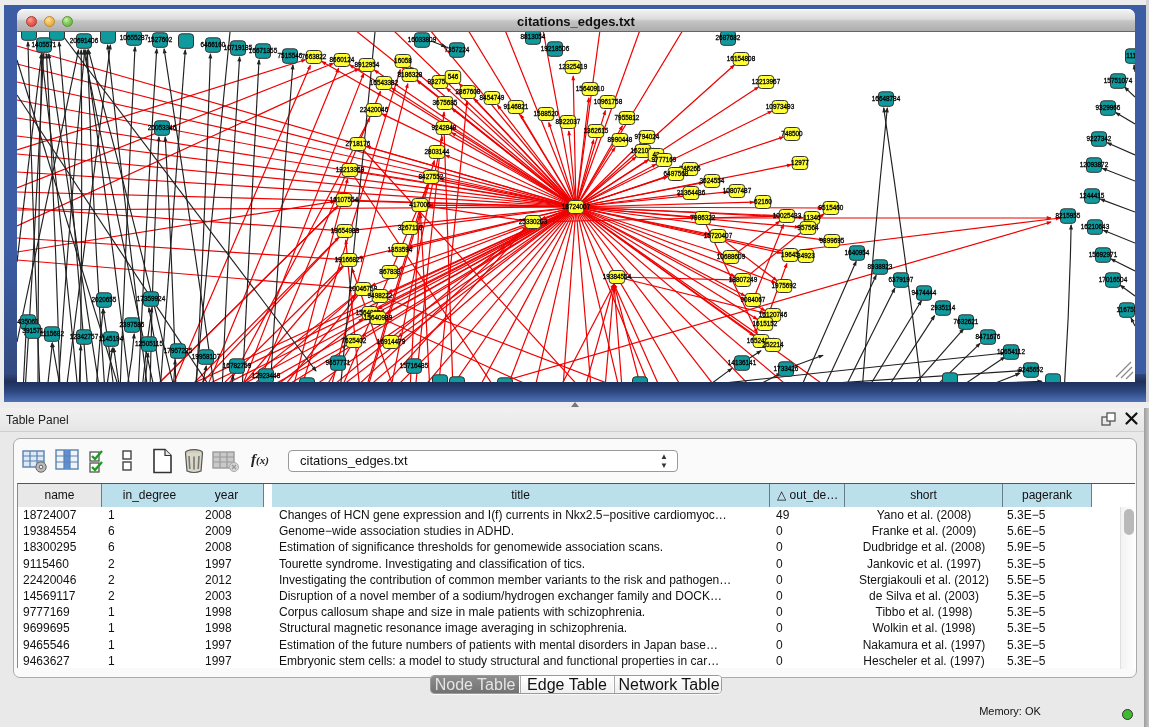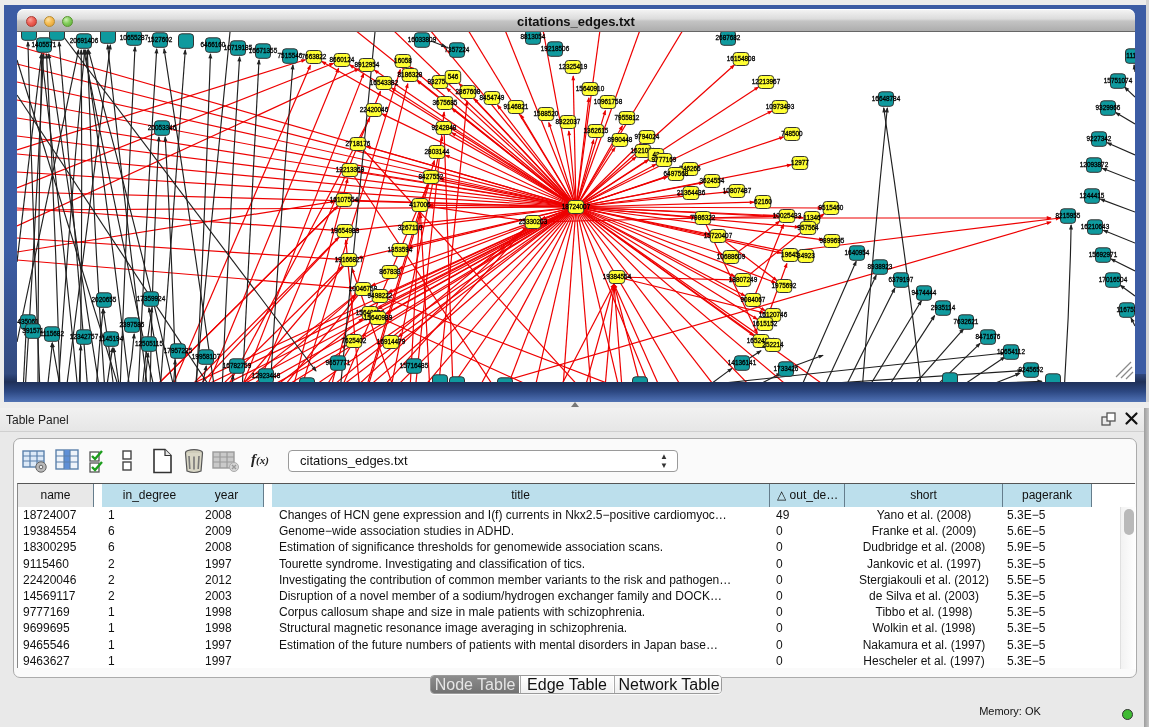--- a/index.html
+++ b/index.html
@@ -37,21 +37,21 @@
 #combo { position:absolute; left:268px; top:2px; width:390px; height:22px; background:#fff;
   border:1px solid #9a9a9a; border-radius:4px; font-size:13px; color:#111;
   line-height:20px; padding-left:11px; }
 #combo .arr { position:absolute; right:9px; top:1px; font-size:8px; color:#333; line-height:9px; }
 
 #table { left:17px; top:483px; width:1118px; height:185px; background:#fff;
   border-top:1px solid #555; border-left:1px solid #888; }
 .hrow { position:absolute; left:0; top:0; height:23px; width:1075px; }
 .hc { position:absolute; top:0; height:23px; background:#bcdfec; border-right:1px solid #657d8c;
   font-size:12px; color:#111; text-align:center; line-height:22px; }
-.hc0 { left:0; width:76px; background:#e8e8e8; }
+.hc0 { left:0; width:84px; background:#e8e8e8; }
 .hc1 { left:84px; width:96px; }
 .hc2 { left:172px; width:74px; }
 .hc3 { left:254px; width:498px; }
 .hc4 { left:752px; width:75px; text-align:left; padding-left:7px; }
 .hc5 { left:827px; width:158px; }
 .hc6 { left:985px; width:89px; }
 #tbody { position:absolute; left:0; top:23px; width:1075px; }
 .tr { position:relative; height:16.2px; font-size:12px; color:#111; }
 .tr div { position:absolute; top:0; height:16px; line-height:16px; white-space:nowrap; overflow:hidden; }
 .c0 { left:5px; width:79px; }
@@ -780,20 +780,21 @@
           <div class="c2">1997</div>
           <div class="c3">Estimation of the future numbers of patients with mental disorders in Japan base…</div>
           <div class="c4">0</div>
           <div class="c5">Nakamura et al. (1997)</div>
           <div class="c6">5.3E−5</div>
         </div>
 <div class="tr">
           <div class="c0">9463627</div>
           <div class="c1">1</div>
           <div class="c2">1997</div>
+          <div class="c3">Embryonic stem cells: a model to study structural and functional properties in car…</div>
           <div class="c4">0</div>
           <div class="c5">Hescheler et al. (1997)</div>
           <div class="c6">5.3E−5</div>
         </div>
     </div>
     <div id="vscroll">
         <div id="vthumb"></div>
       </div>
   </div>
 

